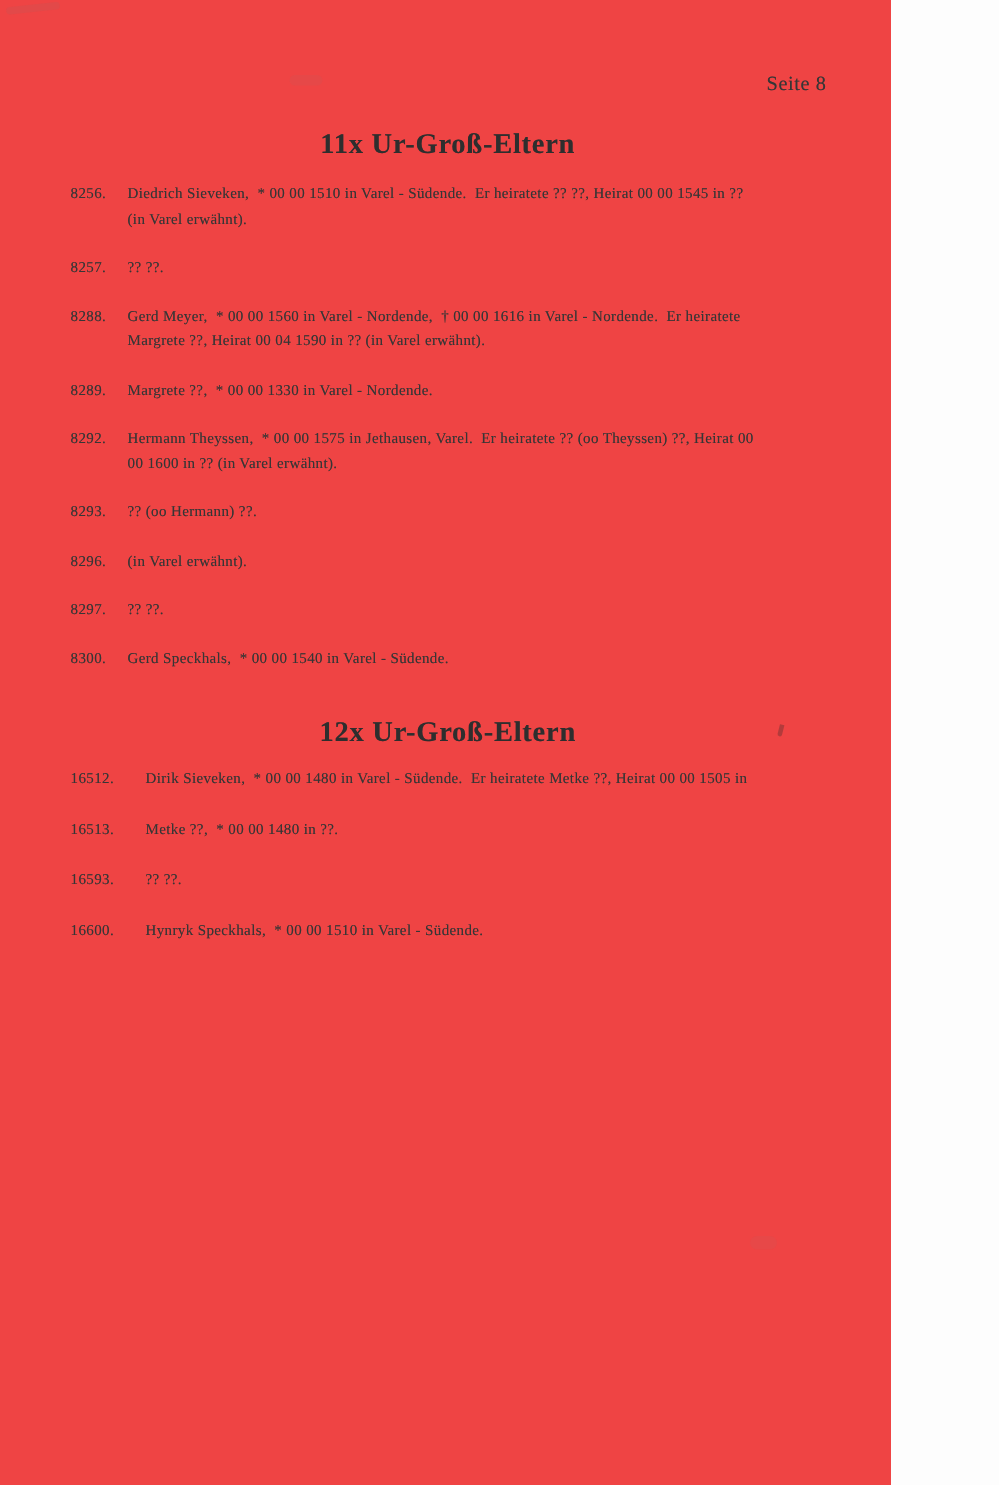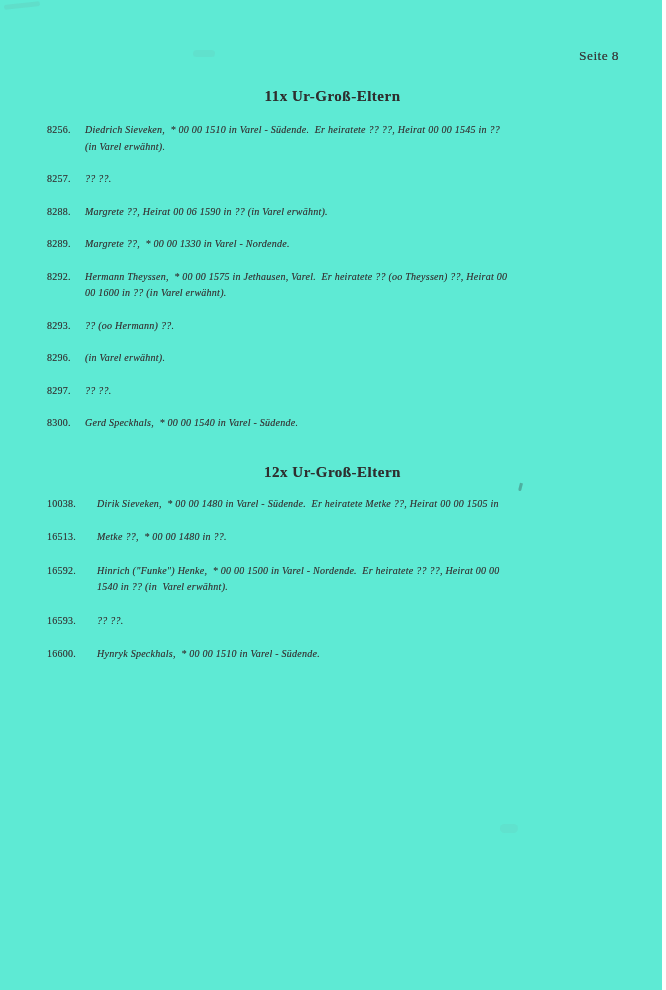--- a/index.html
+++ b/index.html
@@ -3,42 +3,42 @@
 <meta charset="utf-8">
 <title>Seite 8</title>
 <style>
   html, body {
     margin: 0;
     padding: 0;
     background: #fdfdfd;
   }
   .page {
     position: relative;
-    width: 662px;
+    width: 594px;
     height: 990px;
-    background: #5eead4;
+    background: #ef4444;
     overflow: hidden;
     font-family: "Liberation Serif", "DejaVu Serif", serif;
     color: #363636;
     text-shadow: 0 0 0.4px rgba(54,54,54,0.55);
   }
   .page-number {
     position: absolute;
     top: 48px;
     right: 43px;
     font-size: 13.5px;
     letter-spacing: 0.4px;
     line-height: 15px;
   }
   .content {
     padding: 88px 44px 0 47px; 
   }
   .section-heading {
     margin: 0 0 17px 0;
-    font-size: 15px;
+    font-size: 19px;
     font-weight: bold;
     text-align: center;
     line-height: 17px;
     letter-spacing: 0.5px;
     color: #2e2e2e;
   }
   .section-heading.second {
     margin-bottom: 15px;
     margin-top: 32px;
   }
@@ -48,21 +48,21 @@
     font-size: 10px;
     line-height: 16.5px;
     letter-spacing: 0.25px;
   }
   .sec2 .entry { margin-bottom: 17px; }
   .num {
     flex: 0 0 38px;
     white-space: pre;
   }
   .sec2 .num { flex-basis: 50px; }
-  .lines { flex: 1; min-width: 0; font-style: italic; }
+  .lines { flex: 1; min-width: 0; }
   .line {
     display: block;
     white-space: pre; 
   }
   
   .artifact {
     position: absolute;
     pointer-events: none;
   }
   .artifact.a1 {
@@ -115,21 +115,22 @@
     <p class="entry">
       <span class="num">8257.</span>
       <span class="lines">
         <span class="line">?? ??.</span>
       </span>
     </p>
 
     <p class="entry">
       <span class="num">8288.</span>
       <span class="lines">
-        <span class="line">Margrete ??, Heirat 00 06 1590 in ?? (in Varel erwähnt).</span>
+        <span class="line">Gerd Meyer,  * 00 00 1560 in Varel - Nordende,  † 00 00 1616 in Varel - Nordende.  Er heiratete</span>
+        <span class="line">Margrete ??, Heirat 00 04 1590 in ?? (in Varel erwähnt).</span>
       </span>
     </p>
 
     <p class="entry">
       <span class="num">8289.</span>
       <span class="lines">
         <span class="line">Margrete ??,  * 00 00 1330 in Varel - Nordende.</span>
       </span>
     </p>
 
@@ -167,42 +168,35 @@
       <span class="lines">
         <span class="line">Gerd Speckhals,  * 00 00 1540 in Varel - Südende.</span>
       </span>
     </p>
 
     <div class="sec2">
 
       <h2 class="section-heading second">12x Ur-Groß-Eltern</h2>
 
       <p class="entry">
-        <span class="num">10038.</span>
+        <span class="num">16512.</span>
         <span class="lines">
           <span class="line">Dirik Sieveken,  * 00 00 1480 in Varel - Südende.  Er heiratete Metke ??, Heirat 00 00 1505 in</span>
         </span>
       </p>
 
       <p class="entry">
         <span class="num">16513.</span>
         <span class="lines">
           <span class="line">Metke ??,  * 00 00 1480 in ??.</span>
         </span>
       </p>
 
 
 
-      <p class="entry">
-        <span class="num">16592.</span>
-        <span class="lines">
-          <span class="line">Hinrich ("Funke") Henke,  * 00 00 1500 in Varel - Nordende.  Er heiratete ?? ??, Heirat 00 00</span>
-          <span class="line">1540 in ?? (in  Varel erwähnt).</span>
-        </span>
-      </p>
 
       <p class="entry">
         <span class="num">16593.</span>
         <span class="lines">
           <span class="line">?? ??.</span>
         </span>
       </p>
 
       <p class="entry">
         <span class="num">16600.</span>

